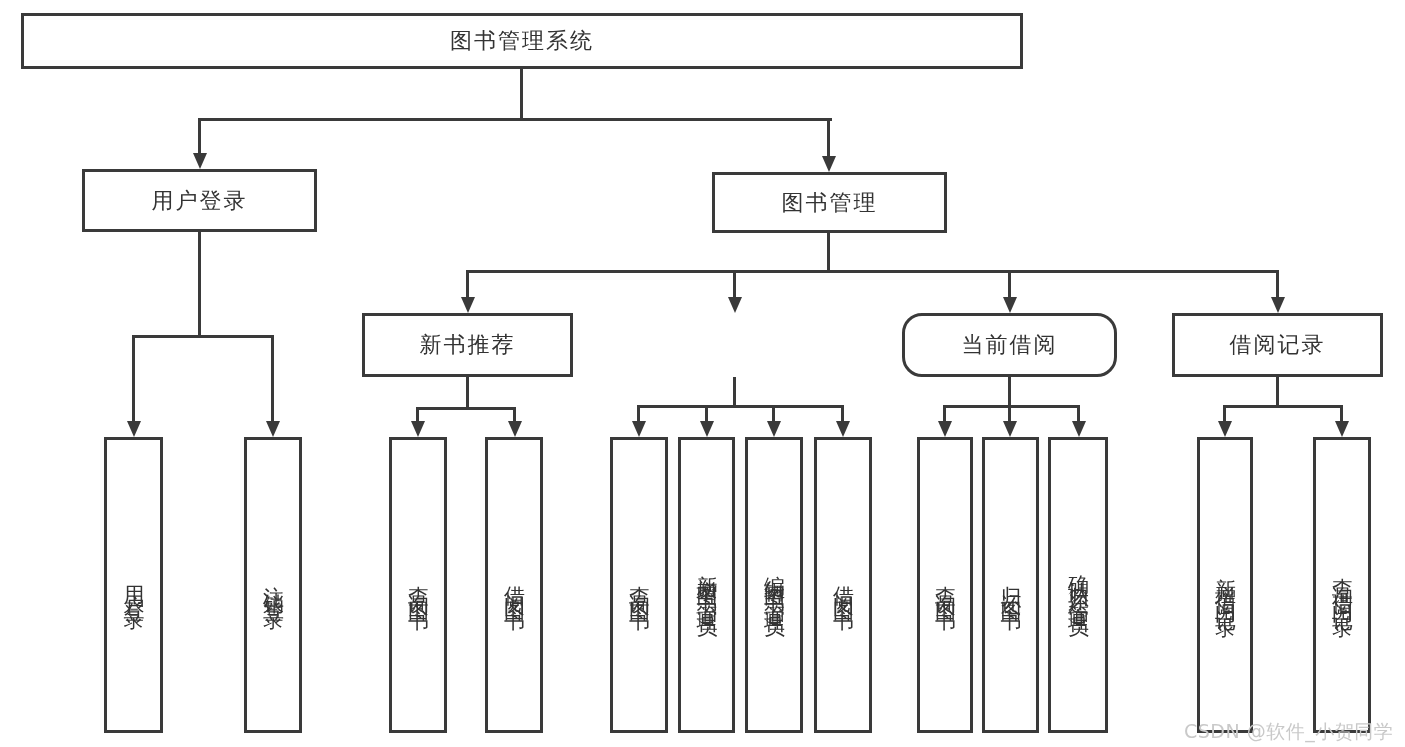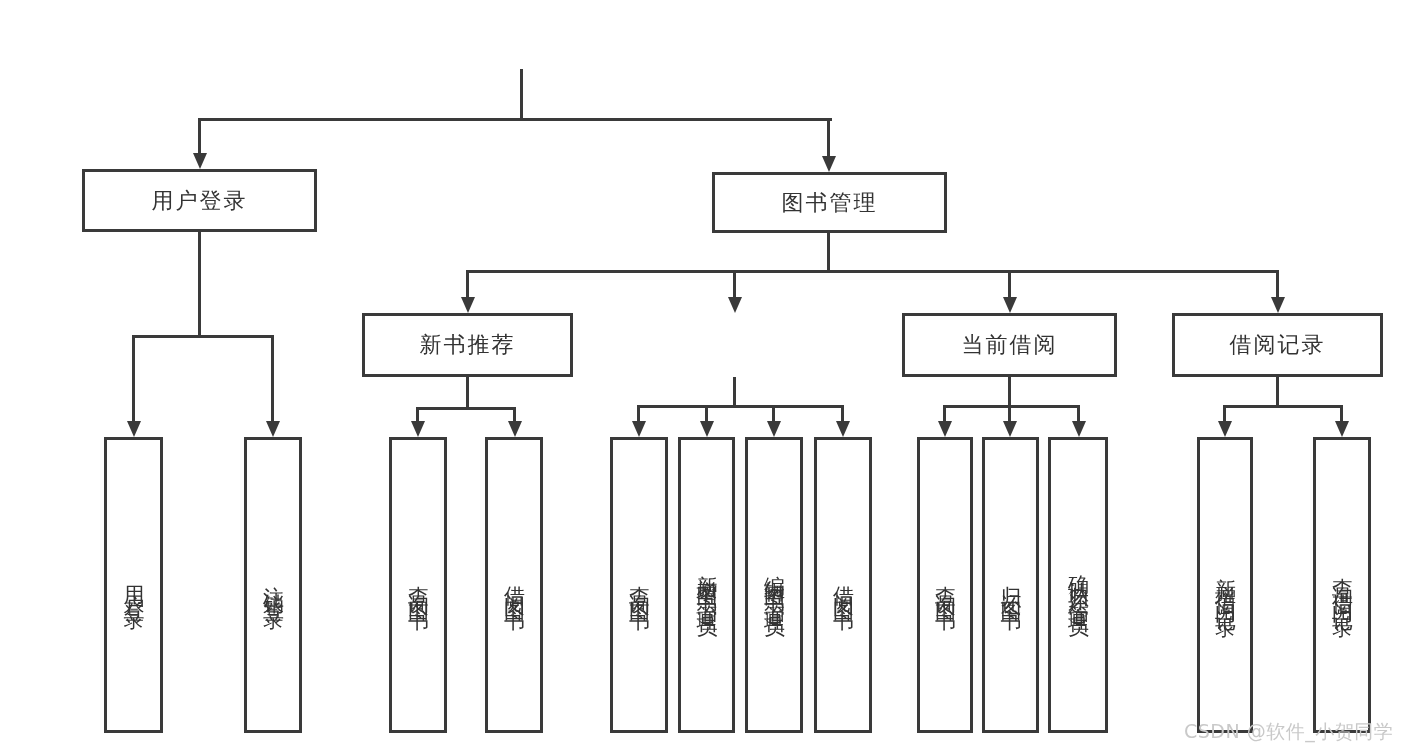--- a/index.html
+++ b/index.html
@@ -31,20 +31,23 @@
     position:absolute;left:1184px;top:719px;width:221px;
     font-size:19px;color:var(--watermark);white-space:nowrap;z-index:10;
     letter-spacing:0.5px;
   }
 </style>
 </head>
 <body>
 
 <div id="canvas">
 
+  <div class="box" style="left:21px;top:13px;width:1002px;height:56px;">
+    <span>图书管理系统</span>
+  </div>
 
   <div class="vline" style="left:520px;top:69px;height:51px;"></div>
   <div class="hline" style="left:198px;top:118px;width:634px;"></div>
   <div class="vline" style="left:198px;top:118px;height:38px;"></div>
   <div class="arrowhead" style="left:193px;top:153px;"></div>
   <div class="vline" style="left:827px;top:118px;height:41px;"></div>
   <div class="arrowhead" style="left:822px;top:156px;"></div>
 
   <div class="box" style="left:82px;top:169px;width:235px;height:63px;">
     <span>用户登录</span>
@@ -67,21 +70,21 @@
   <div class="vline" style="left:733px;top:270px;height:28px;"></div>
   <div class="arrowhead" style="left:728px;top:297px;"></div>
   <div class="vline" style="left:1008px;top:270px;height:28px;"></div>
   <div class="arrowhead" style="left:1003px;top:297px;"></div>
   <div class="vline" style="left:1276px;top:270px;height:28px;"></div>
   <div class="arrowhead" style="left:1271px;top:297px;"></div>
 
   <div class="box" style="left:362px;top:313px;width:211px;height:64px;text-align:center;">
     <span>新书推荐</span>
   </div>
-  <div class="box" style="left:902px;top:313px;width:215px;height:64px;">
+  <div class="box" style="left:902px;top:313px;width:215px;height:64px;border-radius:20px;">
     <span>当前借阅</span>
   </div>
   <div class="box" style="left:1172px;top:313px;width:211px;height:64px;">
     <span>借阅记录</span>
   </div>
 
   <div class="vline" style="left:466px;top:377px;height:33px;"></div>
   <div class="hline" style="left:416px;top:407px;width:100px;"></div>
   <div class="vline" style="left:416px;top:407px;height:16px;"></div>
   <div class="arrowhead" style="left:411px;top:421px;"></div>

